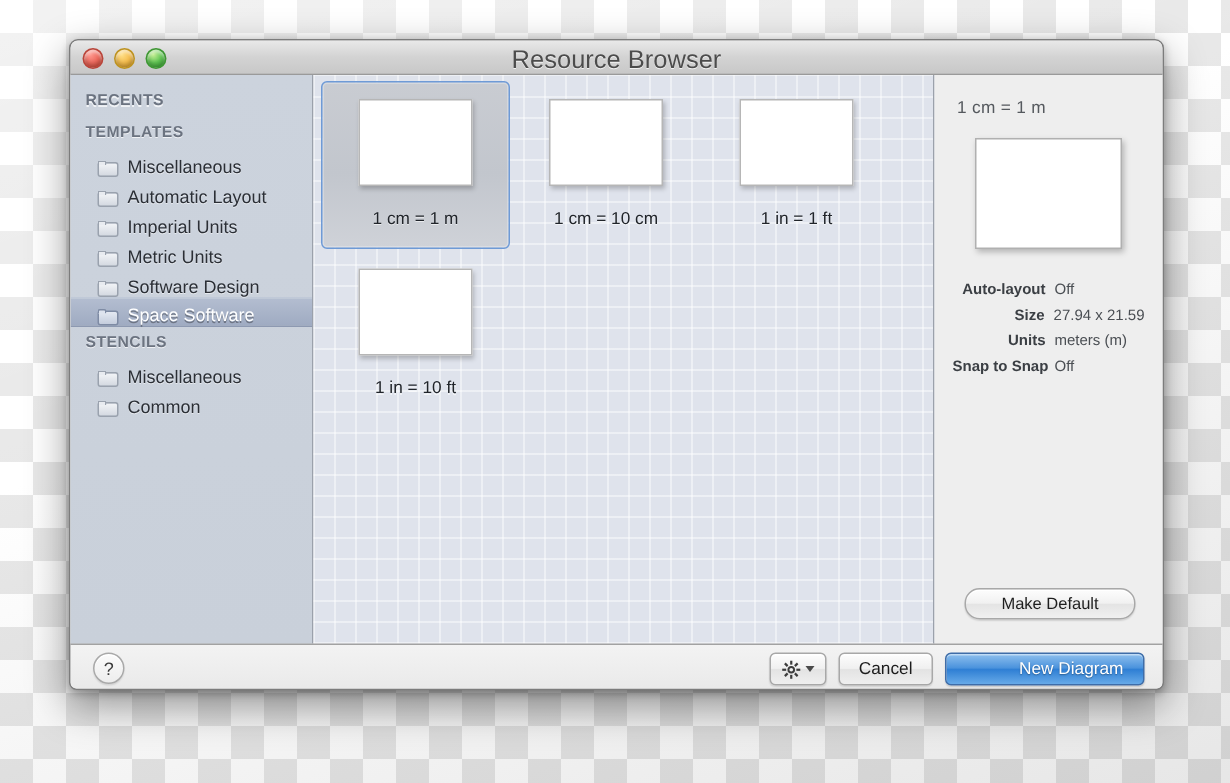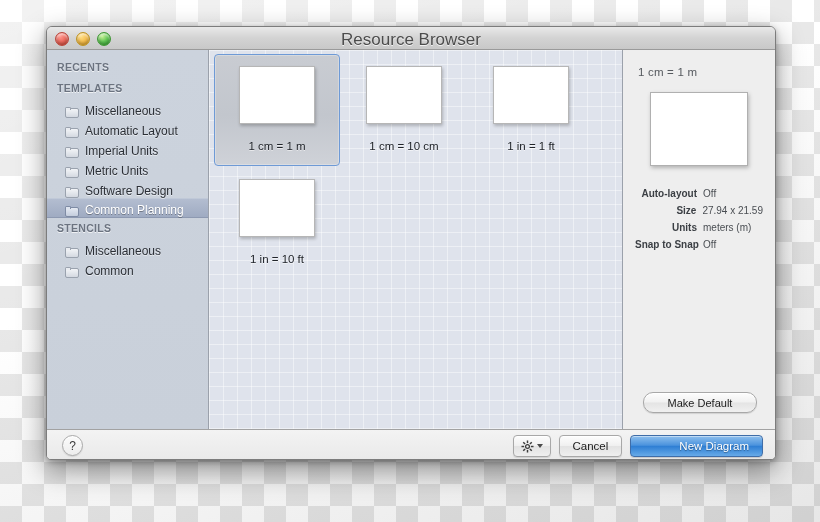--- a/index.html
+++ b/index.html
@@ -328,21 +328,21 @@
       <div class="sb-item">
         <span class="folder-icon"></span>
         <span>Metric Units</span>
       </div>
       <div class="sb-item">
         <span class="folder-icon"></span>
         <span>Software Design</span>
       </div>
       <div class="sb-item selected">
         <span class="folder-icon"></span>
-        <span>Common Planning</span>
+        <span>Space Software</span>
       </div>
 
       <div class="sb-group-title" style="padding-top:4px">STENCILS</div>
       <div class="sb-item">
         <span class="folder-icon"></span>
         <span>Miscellaneous</span>
       </div>
       <div class="sb-item">
         <span class="folder-icon"></span>
         <span>Common</span>

